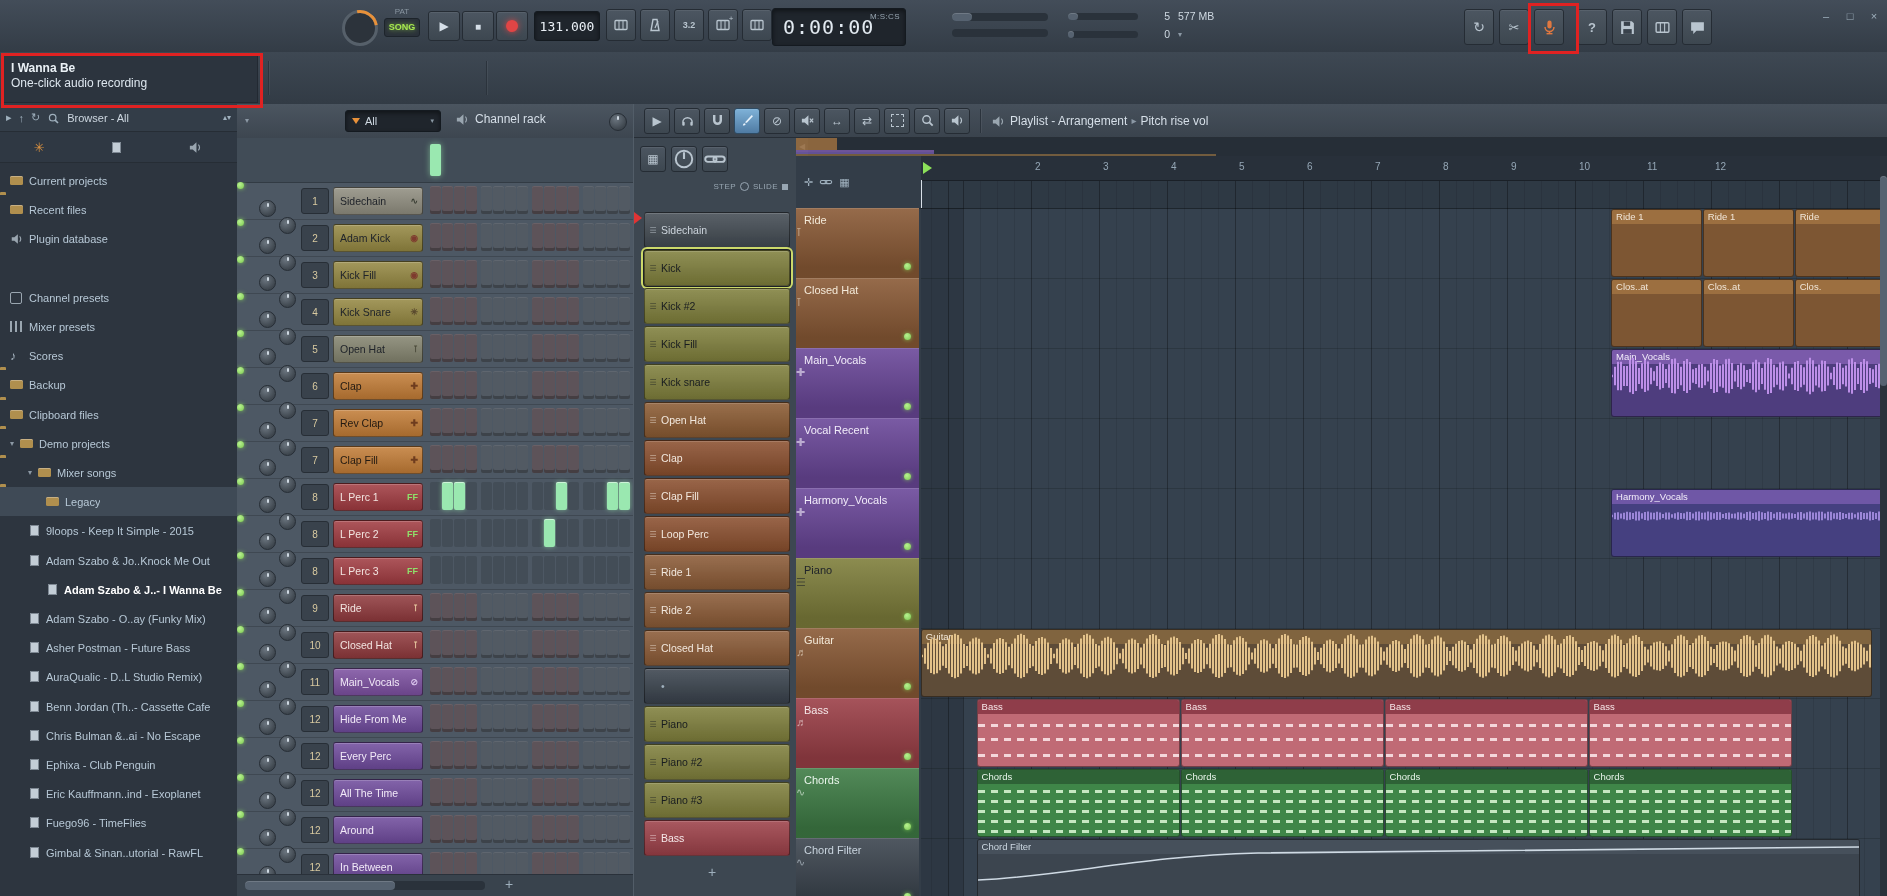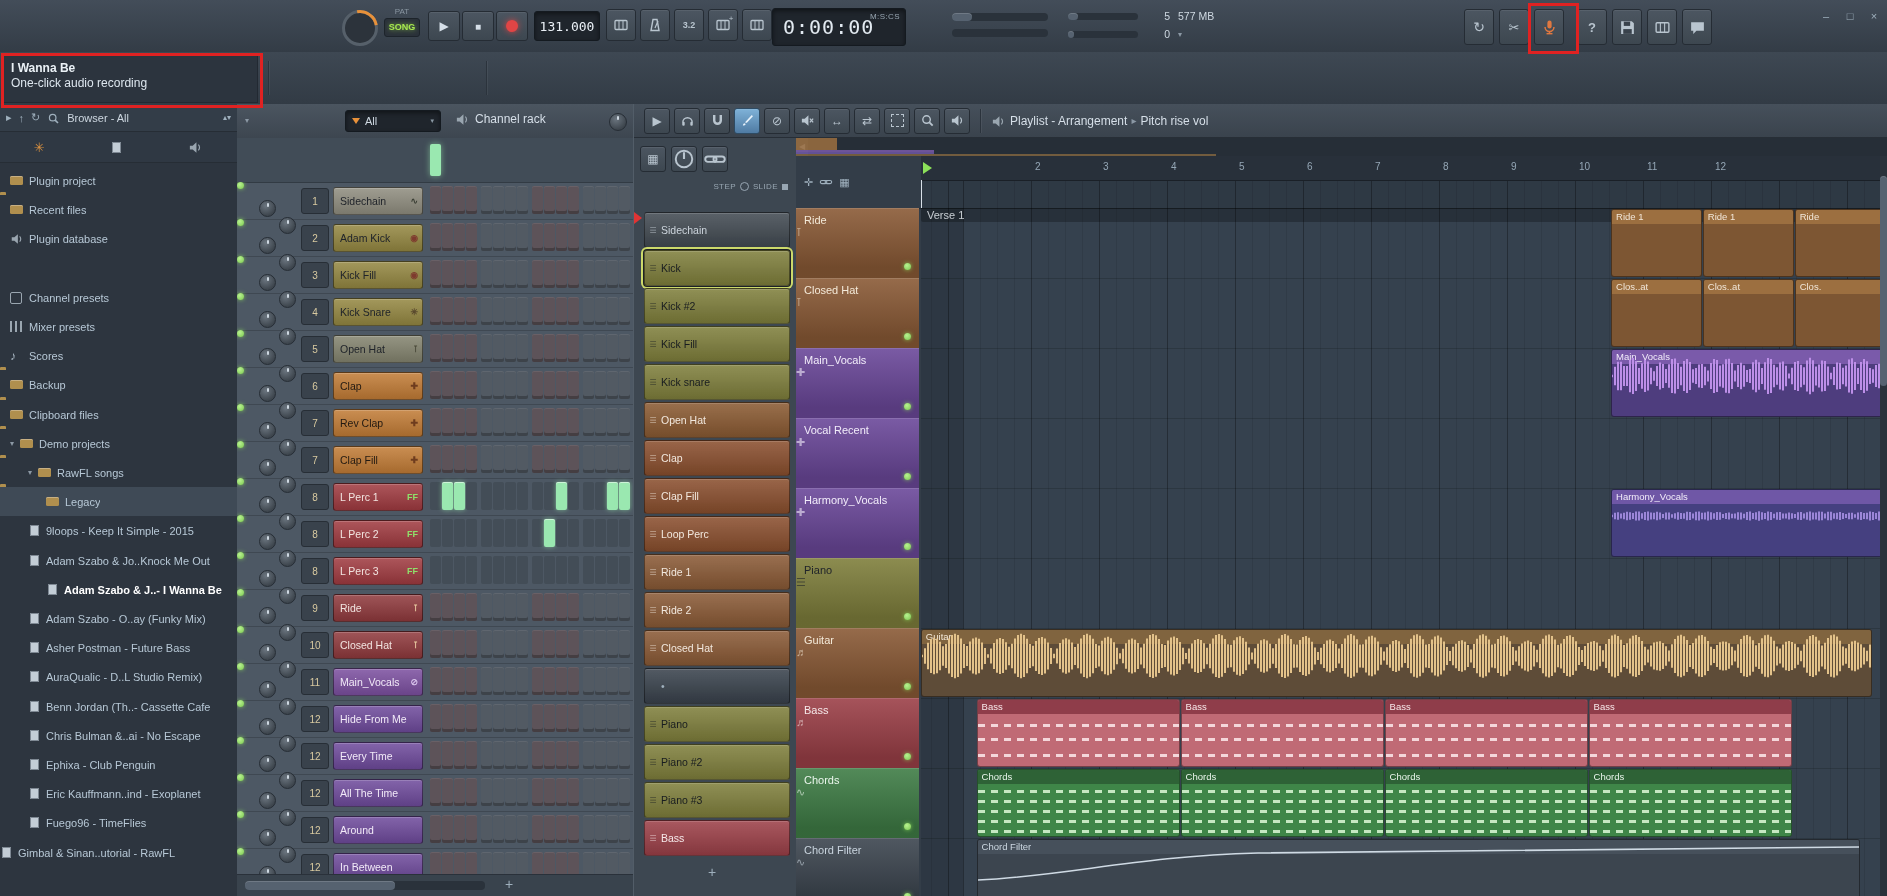--- a/index.html
+++ b/index.html
@@ -339,21 +339,21 @@
       <span style="color:#d89040;font-size:13px;">✳</span>
       <span class="i-file" style="margin:0;"></span>
       <span id="btabspk" style="width:15px;height:14px;"><svg viewBox="0 0 16 16">
             <path d="M2 6h3l4-3.5v11L5 10H2z" fill="#9aa6b0"></path>
             <path d="M11 5a4.2 4.2 0 0 1 0 6" stroke="#9aa6b0" fill="none" stroke-width="1.3"></path>
           </svg></span>
     </div>
     <div class="abs" id="browser-items" style="left:0;top:62px;width:237px;height:730px;overflow:hidden;">
         <div class="bitem" style="top: 0px; padding-left: 10px;">
           <div class="i-folder" style="position: static;"></div>
-          <div class="lbl" style="position: static;">Plugin project</div>
+          <div class="lbl" style="position: static;">Current projects</div>
         </div>
         <div class="bitem" style="top: 29px; padding-left: 10px;">
           <div class="i-folder" style="position: static;"></div>
           <div class="lbl" style="position: static;">Recent files</div>
         </div>
         <div class="bitem" style="top: 58px; padding-left: 10px;">
           <div class="i-speaker" style="position: static;"><svg viewBox="0 0 16 16">
               <path d="M2 6h3l4-3.5v11L5 10H2z" fill="#9aa6b0"></path>
               <path d="M11 5a4.2 4.2 0 0 1 0 6" stroke="#9aa6b0" fill="none" stroke-width="1.3"></path>
             </svg></div>
@@ -380,21 +380,21 @@
           <div class="lbl" style="position: static;">Clipboard files</div>
         </div>
         <div class="bitem" style="top: 263px; padding-left: 10px;">
           <div class="exp" style="position: static;">▾</div>
           <div class="i-folder" style="position: static;"></div>
           <div class="lbl" style="position: static;">Demo projects</div>
         </div>
         <div class="bitem" style="top: 292px; padding-left: 28px;">
           <div class="exp" style="position: static;">▾</div>
           <div class="i-folder" style="position: static;"></div>
-          <div class="lbl" style="position: static;">RawFL songs</div>
+          <div class="lbl" style="position: static;">Mixer songs</div>
         </div>
         <div class="bitem sel" style="top: 321px; padding-left: 46px;">
           <div class="i-folder" style="position: static;"></div>
           <div class="lbl" style="position: static;">Legacy</div>
         </div>
         <div class="bitem" style="top: 350px; padding-left: 28px;">
           <div class="i-file" style="position: static;"></div>
           <div class="lbl" style="position: static;">9loops - Keep It Simple - 2015</div>
         </div>
         <div class="bitem" style="top: 380px; padding-left: 28px;">
@@ -430,21 +430,21 @@
           <div class="lbl" style="position: static;">Ephixa - Club Penguin</div>
         </div>
         <div class="bitem" style="top: 613px; padding-left: 28px;">
           <div class="i-file" style="position: static;"></div>
           <div class="lbl" style="position: static;">Eric Kauffmann..ind - Exoplanet</div>
         </div>
         <div class="bitem" style="top: 642px; padding-left: 28px;">
           <div class="i-file" style="position: static;"></div>
           <div class="lbl" style="position: static;">Fuego96 - TimeFlies</div>
         </div>
-        <div class="bitem" style="top: 672px; ">
+        <div class="bitem" style="top: 672px; padding-left: 28px;">
           <div class="i-file" style="position: static;"></div>
           <div class="lbl" style="position: static;">Gimbal &amp; Sinan..utorial - RawFL</div>
         </div>
       </div>
   </div>
 
   <div id="rack" class="abs">
     <div id="rack-head" class="abs">
       <span class="abs" style="left:8px;top:12px;font-size:8px;color:#8b98a4;">▾</span>
       <div class="abs inset flex" style="left:108px;top:6px;width:96px;height:22px;padding:0 6px;gap:5px;box-sizing:border-box;">
@@ -853,21 +853,21 @@
           <div class="cell g" style="left: 358px;"></div>
           <div class="cell g" style="left: 370px;"></div>
           <div class="cell g" style="left: 382px;"></div>
         </div>
         <div class="chrow" style="top: 555px;">
           <div class="led" style="left: 8px; top: 15px; width: 7px; height: 7px;"></div>
           <div class="knob" style="left: 22px; top: 11px; width: 15px; height: 15px;"></div>
           <div class="knob" style="left: 42px; top: 11px; width: 15px; height: 15px;"></div>
           <div class="numbtn">12</div>
           <div class="namebtn" style="background: linear-gradient(rgba(255, 255, 255, 0.14), rgba(0, 0, 0, 0.14)), rgb(111, 74, 156); color: rgb(242, 234, 248);">
-            <div class="nm" style="position: static;">Every Time</div>
+            <div class="nm" style="position: static;">Every Perc</div>
           </div>
           <div class="cell r" style="left: 193px;"></div>
           <div class="cell r" style="left: 205px;"></div>
           <div class="cell r" style="left: 217px;"></div>
           <div class="cell r" style="left: 229px;"></div>
           <div class="cell g" style="left: 244px;"></div>
           <div class="cell g" style="left: 256px;"></div>
           <div class="cell g" style="left: 268px;"></div>
           <div class="cell g" style="left: 280px;"></div>
           <div class="cell r" style="left: 295px;"></div>
@@ -1205,21 +1205,20 @@
             <div class="barnum" style="left: 386px;">6</div>
             <div class="barnum" style="left: 454px;">7</div>
             <div class="barnum" style="left: 522px;">8</div>
             <div class="barnum" style="left: 590px;">9</div>
             <div class="barnum" style="left: 658px;">10</div>
             <div class="barnum" style="left: 726px;">11</div>
             <div class="barnum" style="left: 794px;">12</div>
           </div>
         <div id="markerlane">
             <div style="left: 690.04px; top: 0px; width: 1px; height: 28px; background: rgb(216, 224, 232);"></div>
-            <div style="left: 694.04px; top: 5px; font-size: 11px; color: rgb(230, 237, 243); background: rgba(0, 0, 0, 0.25); padding: 1px 6px; border-radius: 2px;">Verse 1</div>
           </div>
         <div class="abs" style="left:0;top:52px;width:42px;height:688px;background:rgba(0,0,0,.14);"></div>
       <div class="clip" style="left: 690.04px; top: 53px; width: 88.8px; height: 66px; background: rgb(125, 86, 51);">
             <div class="clip-label" style="position: static; background: rgb(156, 111, 64); color: rgb(242, 231, 217);">Ride 1</div>
             <div class="clip-body" style="position: static;"></div>
           </div>
           <div class="clip" style="left: 781.84px; top: 53px; width: 88.8px; height: 66px; background: rgb(125, 86, 51);">
             <div class="clip-label" style="position: static; background: rgb(156, 111, 64); color: rgb(242, 231, 217);">Ride 1</div>
             <div class="clip-body" style="position: static;"></div>
           </div>

